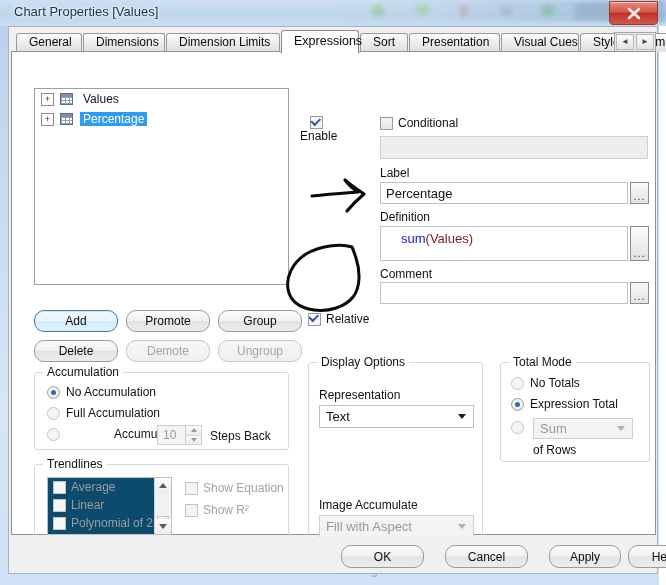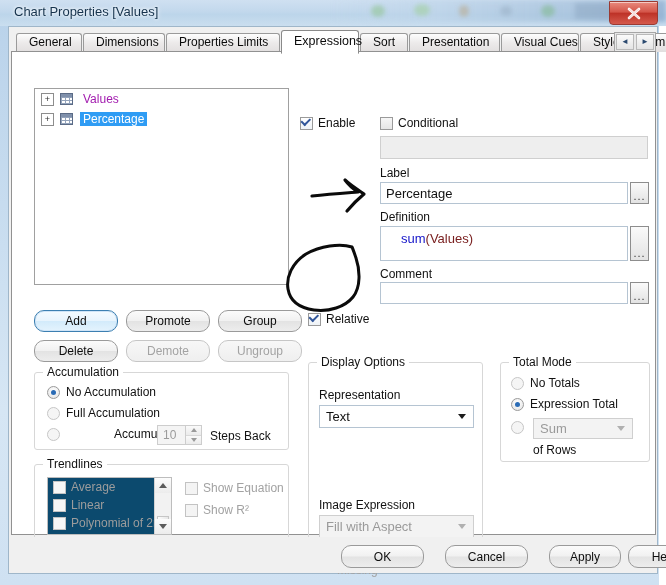--- a/index.html
+++ b/index.html
@@ -55,21 +55,21 @@
   .expander{width:11px;height:11px;border:1px solid #8d8d8d;background:#fff;
     display:flex;align-items:center;justify-content:center;font-size:9px;line-height:9px;color:#333;
     margin-right:6px;cursor:pointer;flex:0 0 auto;}
   .gridicon{width:13px;height:12px;border:1px solid #5b6b86;background:#fff;margin-right:7px;
     position:relative;flex:0 0 auto;box-sizing:border-box;overflow:hidden;}
   .gridicon:before{content:"";position:absolute;left:0;top:0;right:0;height:3px;background:#7f90ab;}
   .gridicon:after{content:"";position:absolute;left:0;top:3px;right:0;bottom:0;
     background:
       repeating-linear-gradient(to right,#93a3bb 0 1px,transparent 1px 4px),
       repeating-linear-gradient(to bottom,#93a3bb 0 1px,transparent 1px 3px);}
-  .tlabel{font-size:12px;color:#a21caf;padding:0 3px;}
+  .tlabel{font-size:12px;color:#0f172a;padding:0 3px;}
   .trow.selected .tlabel{background:#2f9cf4;color:#fff;}
   
   .lbl{position:absolute;font-size:12px;color:#111;white-space:nowrap;}
   .chk{position:absolute;display:flex;align-items:center;cursor:pointer;}
   .box{width:13px;height:13px;box-sizing:border-box;border:1px solid #9a9a9a;
     background:linear-gradient(to bottom,#f6f6f6,#e6e6e6);margin-right:5px;
     display:flex;align-items:center;justify-content:center;flex:0 0 auto;}
   .box.on{background:linear-gradient(to bottom,#ffffff,#eef2f6);}
   .box.on:after{content:"";width:7px;height:4px;border-left:2px solid #31569a;border-bottom:2px solid #31569a;
     transform:rotate(-45deg) translate(1px,-2px);}
@@ -157,21 +157,21 @@
         <path d="M3 2 L13 11 M13 2 L3 11" stroke="#f3d9d9" stroke-width="1.1" stroke-linecap="round" fill="none"></path>
       </svg>
     </div>
   </div>
 
   <div id="client">
 
     <div id="tabstrip">
       <div class="tab" style="left:6px;width:66px;">General</div>
       <div class="tab" style="left:73px;width:82px;">Dimensions</div>
-      <div class="tab" style="left:156px;width:114px;">Properties Limits</div>
+      <div class="tab" style="left:156px;width:114px;">Dimension Limits</div>
       <div class="tab active" style="left:271px;width:78px;">Expressions</div>
       <div class="tab" style="left:350px;width:48px;">Sort</div>
       <div class="tab" style="left:399px;width:91px;">Presentation</div>
       <div class="tab" style="left:491px;width:78px;">Visual Cues</div>
       <div class="tab" style="left:570px;width:46px;">Style</div>
       <div class="tab" style="left:617px;width:62px;">Number</div>
 
       <div id="tabspin">
         <div class="sp">
             <span>◄</span>
@@ -194,21 +194,21 @@
         </div>
         <div class="trow selected">
           <div class="expander">
               <span>+</span>
             </div>
           <div class="gridicon"></div>
           <div class="tlabel">Percentage</div>
         </div>
       </div>
 
-      <div class="chk" style="left:288px;top:64px;">
+      <div class="chk" style="left:288px;top:64px;flex-direction:column;">
         <div class="box on"></div>
         <div class="t">Enable</div>
       </div>
       <div class="chk" style="left:368px;top:64px;">
         <div class="box"></div>
         <div class="t">Conditional</div>
       </div>
       <div class="tb dis" style="left:368px;top:84px;width:268px;height:23px;"></div>
 
       <div class="lbl" style="left:368px;top:114px;">Label</div>
@@ -304,21 +304,21 @@
         </div>
       </div>
 
       <div class="grp" style="left:296px;top:310px;width:175px;height:205px;">
         <div class="cap">Display Options</div>
         <div class="lbl" style="left:10px;top:25px;">Representation</div>
         <div class="combo" style="left:10px;top:42px;width:155px;height:23px;">
           <span>Text</span>
           <span class="arrow"></span>
         </div>
-        <div class="lbl" style="left:10px;top:135px;">Image Expression</div>
+        <div class="lbl" style="left:10px;top:135px;">Image Accumulate</div>
         <div class="combo dis" style="left:10px;top:152px;width:155px;height:23px;">
           <span>Fill with Aspect</span>
           <span class="arrow"></span>
         </div>
         <div class="chk dis" style="left:10px;top:186px;">
           <div class="box"></div>
           <div class="t">Hide Text When Image Missing</div>
         </div>
       </div>
 

